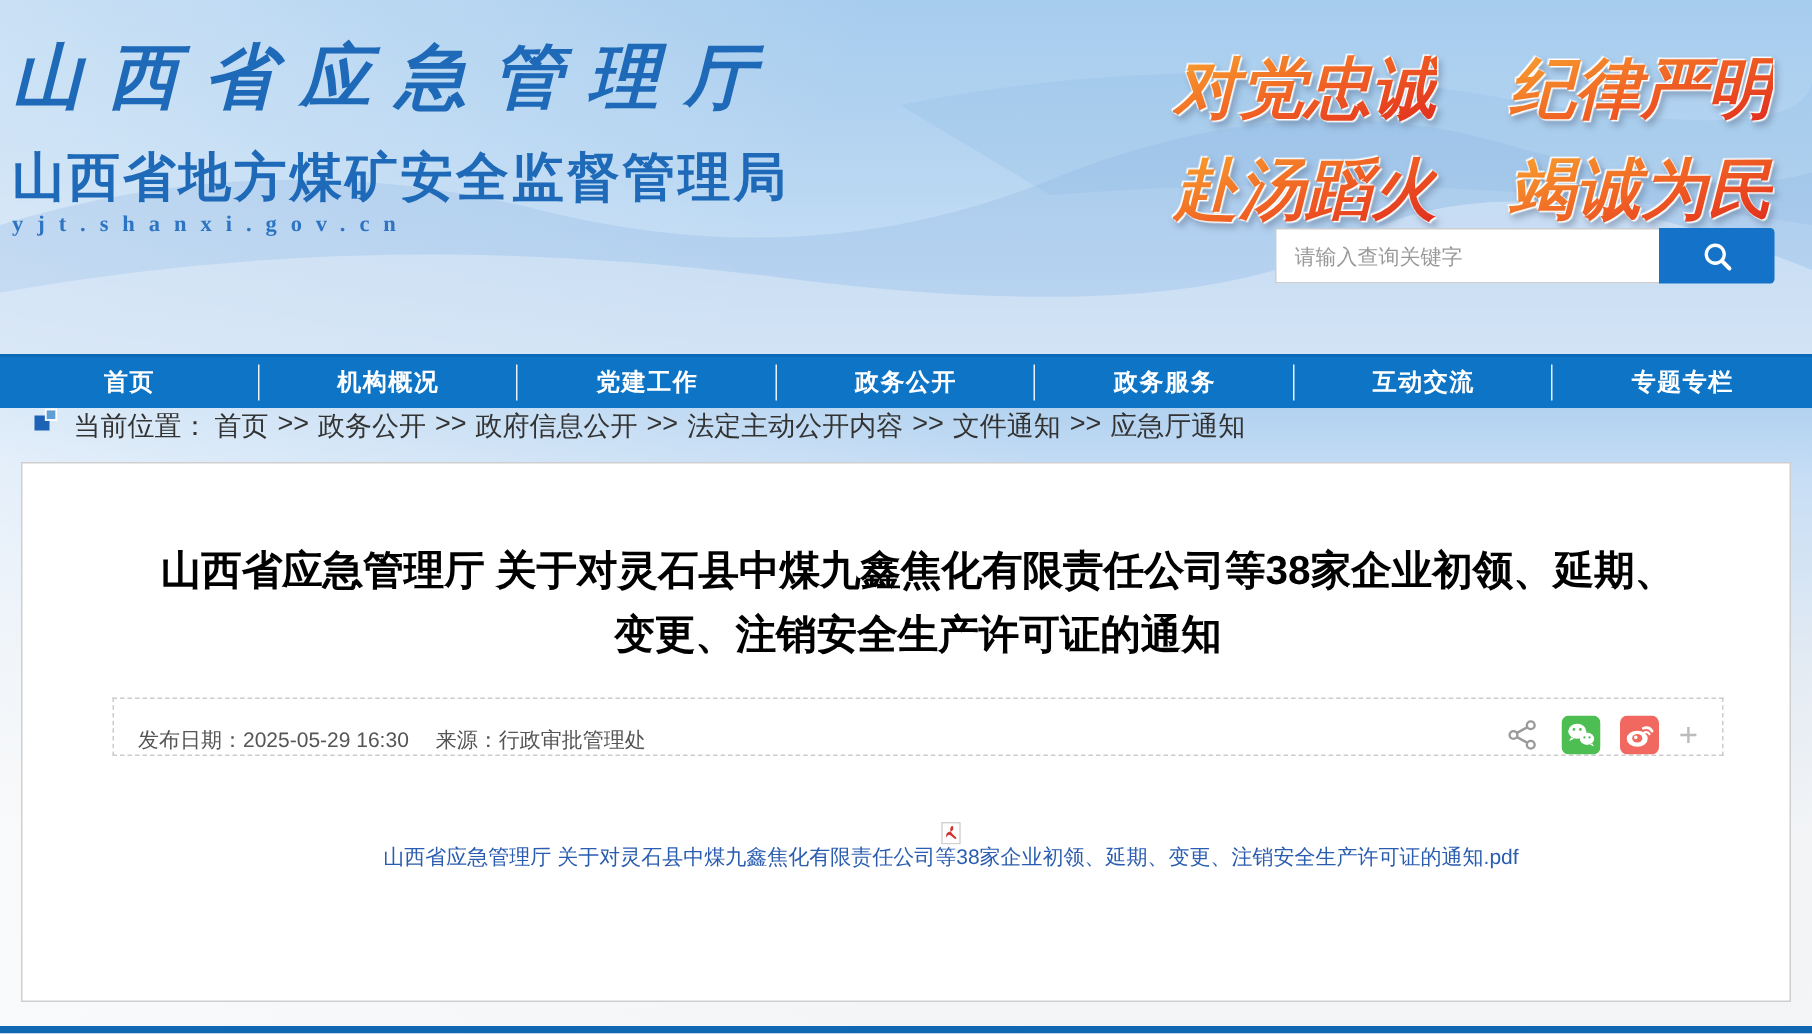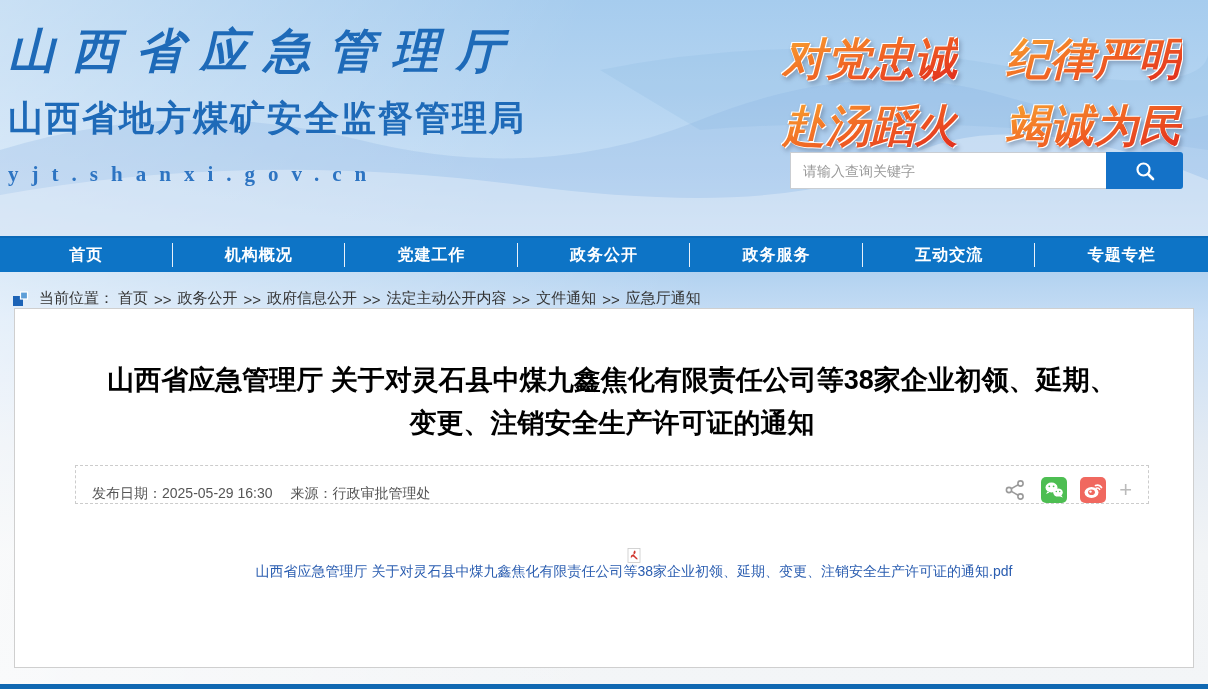--- a/index.html
+++ b/index.html
@@ -19,33 +19,33 @@
   .brand-title{
     font-family:"Liberation Serif", serif; font-weight:bold;
     font-size:47px; letter-spacing:17px; color:#1e6ab8; white-space:nowrap;font-style:italic;
   }
   .brand-sub{
     font-family:"Liberation Serif", serif; font-weight:bold;
     font-size:35px; letter-spacing:2px; color:#1e6ab8; margin-top:12px; white-space:nowrap;
   }
   .brand-url{
     font-family:"Liberation Serif", serif; font-weight:bold;
-    font-size:21px; letter-spacing:0.62em; color:#2d74c2; margin-top:20px; white-space:nowrap;
+    font-size:15px; letter-spacing:0.62em; color:#2d74c2; white-space:nowrap;
   }
   .slogans{ position:absolute; right:26px; top:30px; width:400px; }
   .slogan-row{ display:flex; justify-content:space-between; margin-bottom:8px; }
   .slogan{
     font-size:44px; font-weight:bold; font-style:italic; white-space:nowrap;
     background:linear-gradient(160deg,#f79b2e 10%, #ef5c23 55%, #e02c1e 95%);
     -webkit-background-clip:text; background-clip:text; color:transparent;
     filter:drop-shadow(1px 1px 0 #ffffff) drop-shadow(-1px -1px 0 #ffffff) drop-shadow(2px 3px 2px rgba(90,110,140,.45));
   }
   .search-box{ position:absolute; right:25px; top:152px; display:flex; }
   .search-input{
-    width:316px; height:37px; border:1px solid #c9cdd2; border-right:none;
+    width:256px; height:37px; border:1px solid #c9cdd2; border-right:none;
     background:#fff; padding:16px 12px; font-size:14px; color:#333; outline:none;
   }
   .search-input::placeholder{ color:#999; }
   .search-btn{
     width:77px; height:37px; background:#1472c8; border:none; cursor:pointer;
     display:flex; align-items:center; justify-content:center; border-radius:0 3px 3px 0;
   }
 
   
   .nav{
@@ -62,22 +62,22 @@
   }
 
   
   .page-lower{
     position:relative; width:1208px; height:417px;
     background:
       linear-gradient(100deg, rgba(255,255,255,.55) 0%, rgba(255,255,255,0) 55%),
       linear-gradient(180deg,#b2d2f0 0%, #c8def5 12%, #e4ebf3 42%, #f2f4f6 68%, #f3f5f7 100%);
   }
   .breadcrumb-row{
-    height:36px; display:flex; align-items:flex-end; padding-left:12px;
-    font-size:15px; color:#333;
+    height:36px; display:flex; align-items:flex-start; padding-left:22px;
+    font-size:18px; color:#333;
   }
   .breadcrumb-row .bc-icon{ margin-right:10px; display:inline-flex; }
   .bc-label{ color:#333; margin-right:4px; }
   .bc-link{ color:#333; cursor:pointer; text-decoration:none; }
   .bc-sep{ color:#333; margin:0 6px; }
 
   .content-box{
     margin:0 14px; height:360px; background:#fff; border:1px solid #cfcfcf;
     position:relative;
     padding-left:16px;

